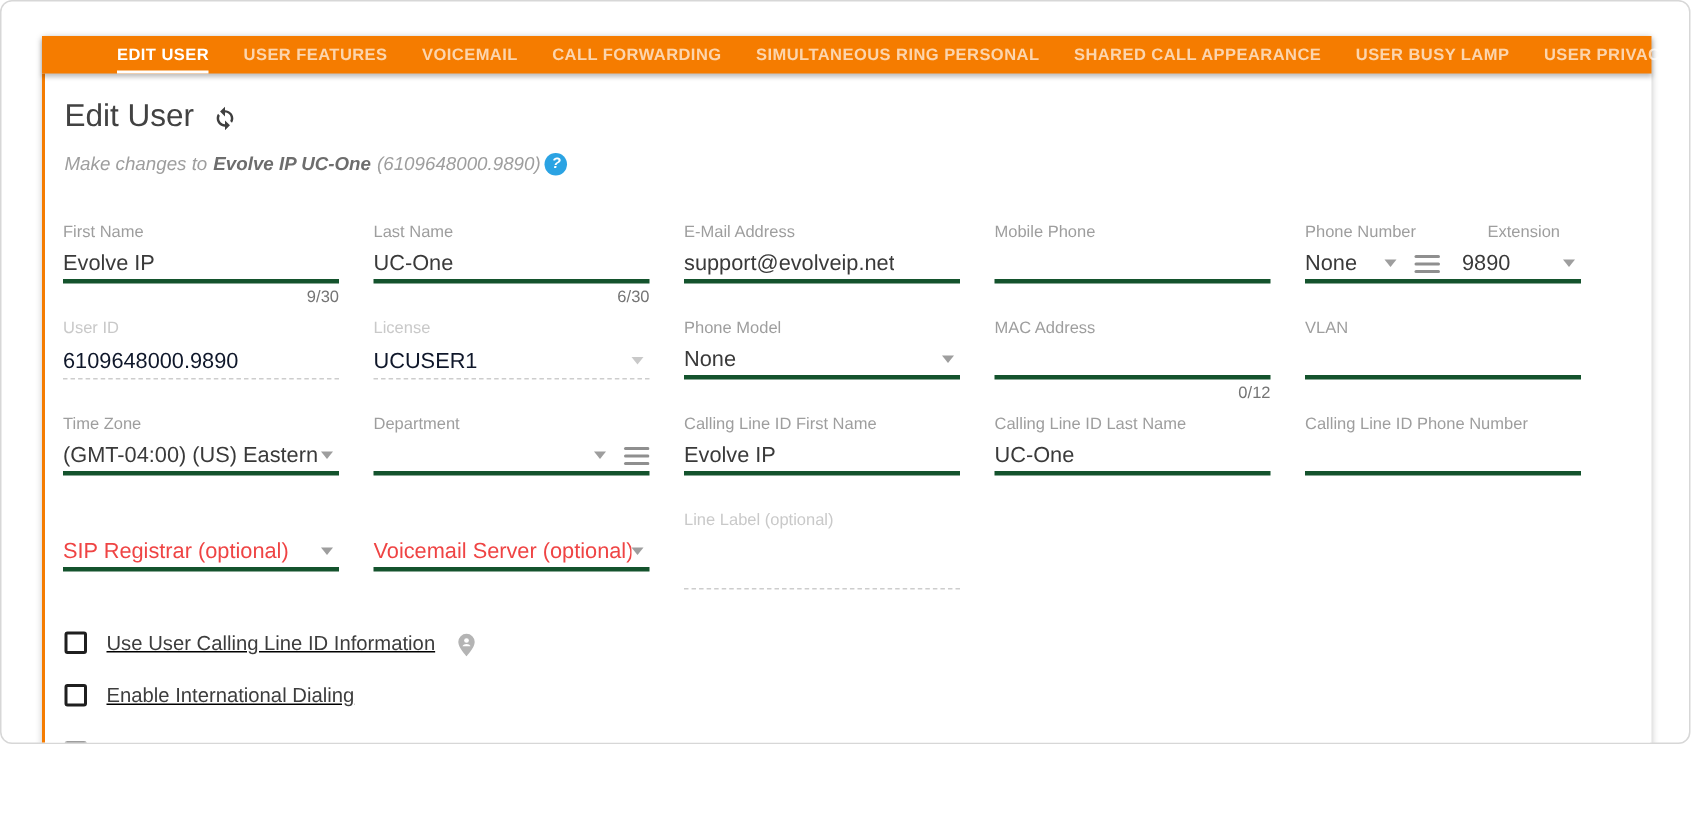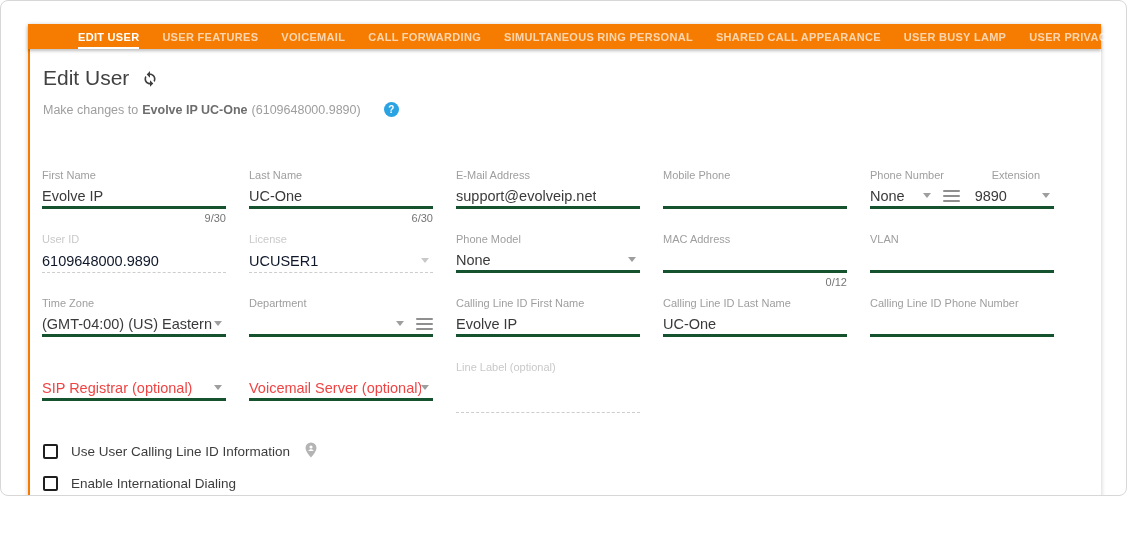--- a/index.html
+++ b/index.html
@@ -8,47 +8,47 @@
   .card { position:absolute; left:27px; top:23px; width:1073px; height:505px; background:#fff; box-shadow:0 1px 5px rgba(0,0,0,0.22); border-radius:2px; }
   
   .tabbar { height:25px; background:#f57c00; display:flex; align-items:stretch; padding-left:50px; box-shadow:0 2px 3px rgba(0,0,0,0.25); position:relative; z-index:2; }
   .tab { display:flex; align-items:center; margin-right:23px; font-size:11px; font-weight:bold; letter-spacing:.3px; color:rgba(255,255,255,0.68); cursor:pointer; border-bottom:2px solid transparent; padding-top:2px; white-space:nowrap; }
   .tab.active { color:#ffffff; border-bottom-color:#ffffff; }
   
   .card-body { position:relative; margin-top:0; border-left:2px solid #f57c00; height:472px; padding-top:17px; }
   .page-title-row { margin-left:13px; display:flex; align-items:center; }
   .page-title { font-size:21px; color:#424242; }
   .refresh-icon { margin-left:12px; width:18px; height:18px; cursor:pointer; }
-  .subtitle { margin:12px 0 0 13px; font-size:12.5px; color:#9e9e9e; display:flex; align-items:flex-end; }
+  .subtitle { margin:12px 0 0 13px; font-size:12.5px; color:#9e9e9e; display:flex; align-items:flex-start;font-style:italic; }
   .subtitle b { color:#6d6d6d; margin:0 4px; }
-  .subtitle .sfx { margin-right:23px; }
+  .subtitle .sfx { margin-right:3px; }
   .help-icon { width:15px; height:15px; border-radius:50%; background:#2ba3e3; color:#fff; font-size:10px; font-weight:bold; display:flex; align-items:center; justify-content:center; cursor:pointer; }
   
-  .form-grid { display:grid; grid-template-columns:repeat(5,184px); column-gap:23px; margin:52px 0 0 12px; }
+  .form-grid { display:grid; grid-template-columns:repeat(5,184px); column-gap:23px; margin:32px 0 0 12px; }
   .field { height:64px; }
   .flabel { font-size:11px; color:#9e9e9e; height:16px; white-space:nowrap; overflow:hidden; }
   .label-row { display:flex; justify-content:space-between; height:16px; }
   .label-row .flabel:last-child { margin-right:14px; }
   .control { display:flex; align-items:center; height:24px; border-bottom:3px solid #14532d; font-size:14.5px; color:#3a3a3a; white-space:nowrap; overflow:hidden; cursor:text; }
   .control.select { cursor:pointer;justify-content:space-between; }
   .control .value { overflow:hidden; white-space:nowrap; }
   .counter { font-size:11px; color:#757575; text-align:right; margin-top:3px; }
   .arrow { width:0; height:0; border-left:4.5px solid transparent; border-right:4.5px solid transparent; border-top:5px solid #9e9e9e; flex:none; }
   .arrow.right { margin-left:auto; margin-right:4px; }
   .list-icon { width:17px; flex:none; display:flex; flex-direction:column; justify-content:center; gap:3px; cursor:pointer; }
   .list-icon i { display:block; height:2px; background:#8f8f8f; border-radius:1px; }
   
   .field.disabled .flabel { color:#c9c9c9; }
   .field.disabled .control { color:#0f172a; border-bottom:1px dashed #cdcdcd; cursor:default; }
   .field.disabled .arrow { border-top-color:#c9c9c9; }
   .field.no-label { padding-top:16px; }
   .field.no-label .control { color:#ef4444; }
   
   .checks { margin:16px 0 0 13px; }
-  .check-row { display:flex; align-items:flex-end; margin-bottom:17px; }
+  .check-row { display:flex; align-items:flex-start; margin-bottom:17px;text-decoration:underline; }
   .check-row.last { margin-top:23px;flex-direction:column; }
   .checkbox { width:15px; height:15px; border:2px solid #1f1f1f; border-radius:2px; background:#fff; cursor:pointer; flex:none; }
   .checkbox.checked { border-color:#9e9e9e; background:#9e9e9e; display:flex; align-items:center; justify-content:center; cursor:default; }
   .check-label { margin-left:13px; font-size:13.5px; color:#3d3d3d; }
   .check-row.last .check-label { color:#616161; }
   .pin-icon { margin-left:12px; width:18px; height:18px; }
   .card-icon { margin-left:14px; width:23px; height:18px; cursor:pointer; }
 </style>
 </head>
 <body>

